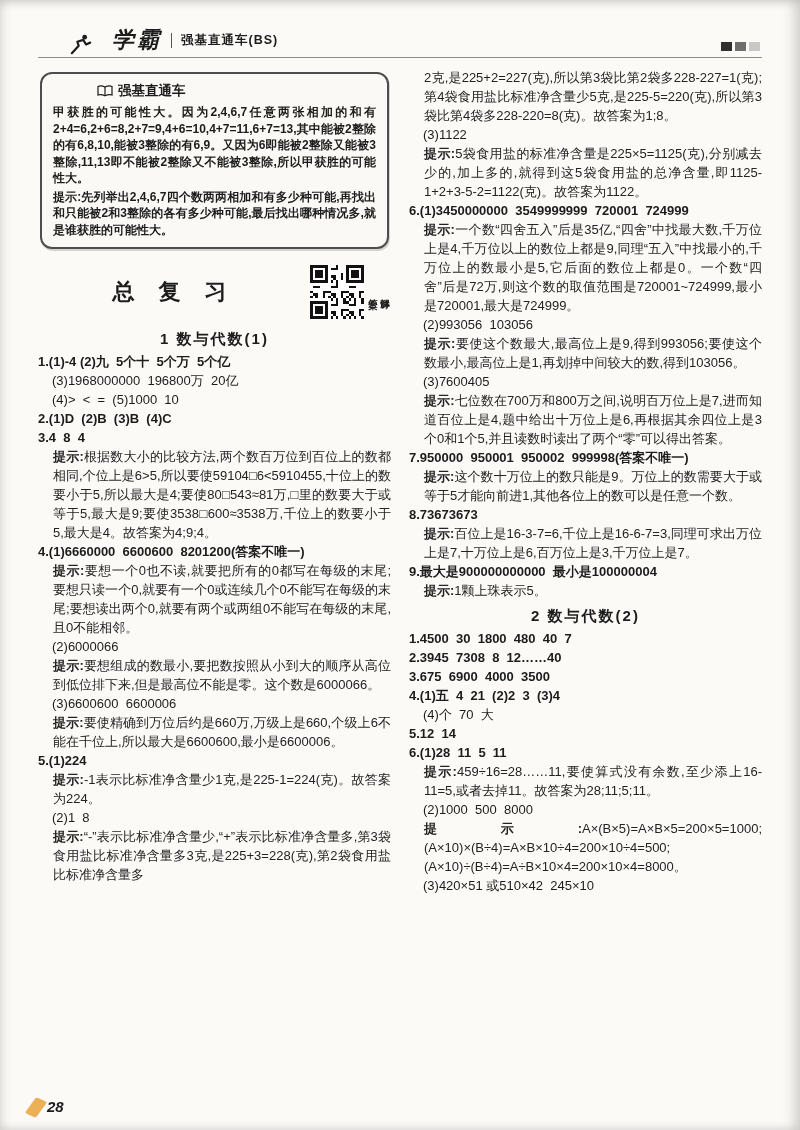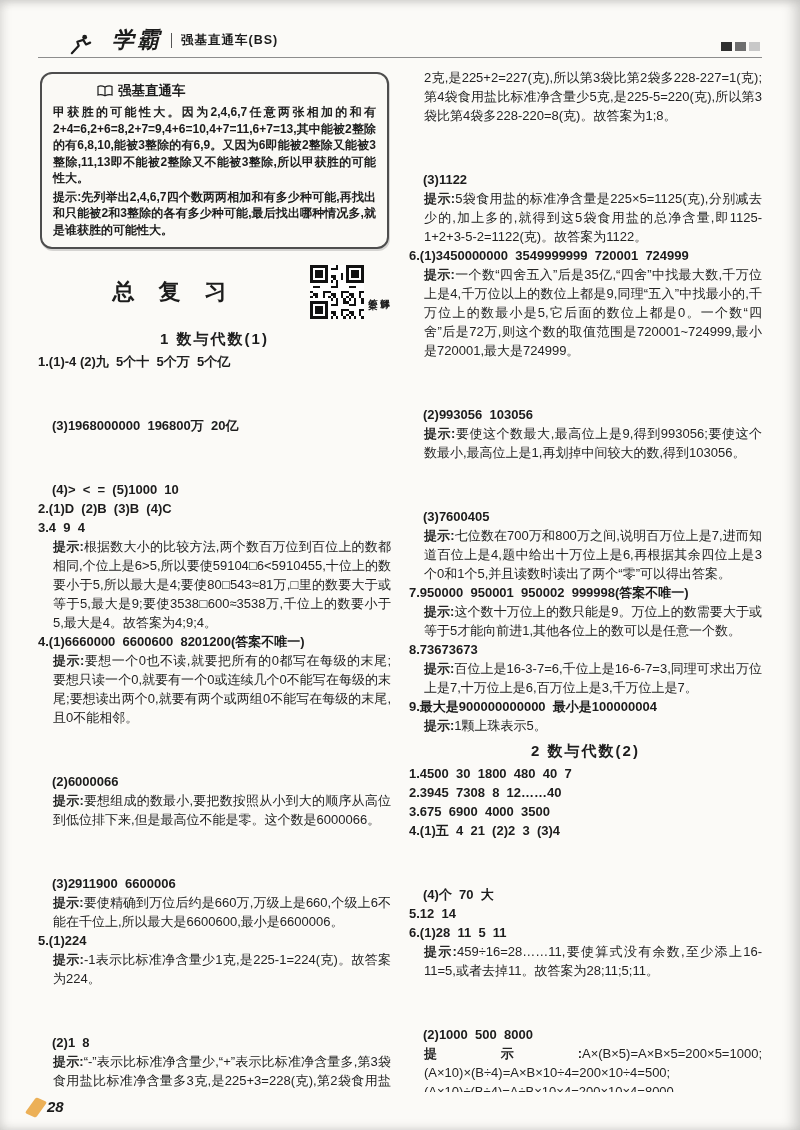--- a/index.html
+++ b/index.html
@@ -31,21 +31,21 @@
   .review-row{ display:flex; align-items:center; margin:12px 0 6px; }
   .review-title{ flex:1; text-align:center; font-size:22px; letter-spacing:9px; margin:16px; font-weight:bold; }
   .qr-wrap{ display:flex; align-items:center; gap:4px; }
   .qr{ width:54px; height:54px; }
   .qr-caption{ display:flex; gap:1px; }
   .qr-caption span{ writing-mode:vertical-rl; font-size:9.5px; line-height:11px; letter-spacing:1px; font-weight:bold; }
   
   .blk{ margin:0; font-size:13px; line-height:19px; }
   .h{ font-weight:bold; text-align:center; font-size:15px; margin:6px 0 4px; letter-spacing:2px; }
   .a{ font-weight:bold; padding-left:14px; text-indent:-14px; white-space:pre-wrap; }
-  .s{ font-weight:bold; padding-left:14px; white-space:pre-wrap;margin-top:45px; }
+  .s{ font-weight:normal; padding-left:14px; white-space:pre-wrap; }
   .hint,.cont{ padding-left:15px; text-align:justify; color:#232323; }
   .hint-label{ font-weight:bold; }
   
   .page-number{ position:absolute; left:47px; bottom:15px; font-size:15px; font-weight:bold;font-style:italic; }
   .page-marker{ position:absolute; left:30px; bottom:13px; width:12px; height:19px; border-radius:2px; transform:rotate(24deg) skewX(-12deg); opacity:.85; }
   svg{ display:block; }
 </style>
 </head>
 <body>
 
@@ -194,27 +194,27 @@
           </div>
         </div>
       </div>
 
       <div class="blocks">
           <p class="blk h">1 数与代数(1)</p>
           <p class="blk a">1.(1)-4 (2)九  5个十  5个万  5个亿</p>
           <p class="blk s">(3)1968000000  196800万  20亿</p>
           <p class="blk s">(4)&gt;  &lt;  =  (5)1000  10</p>
           <p class="blk a">2.(1)D  (2)B  (3)B  (4)C</p>
-          <p class="blk a">3.4  9  4</p>
+          <p class="blk a">3.4  8  4</p>
           <p class="blk hint"><span class="hint-label">提示:</span>根据数大小的比较方法,两个数百万位到百位上的数都相同,个位上是6&gt;5,所以要使59104□6&lt;5910455,十位上的数要小于5,所以最大是4;要使80□543≈81万,□里的数要大于或等于5,最大是9;要使3538□600≈3538万,千位上的数要小于5,最大是4。故答案为4;9;4。</p>
           <p class="blk a">4.(1)6660000  6600600  8201200(答案不唯一)</p>
           <p class="blk hint"><span class="hint-label">提示:</span>要想一个0也不读,就要把所有的0都写在每级的末尾;要想只读一个0,就要有一个0或连续几个0不能写在每级的末尾;要想读出两个0,就要有两个或两组0不能写在每级的末尾,且0不能相邻。</p>
           <p class="blk s">(2)6000066</p>
           <p class="blk hint"><span class="hint-label">提示:</span>要想组成的数最小,要把数按照从小到大的顺序从高位到低位排下来,但是最高位不能是零。这个数是6000066。</p>
-          <p class="blk s">(3)2911900  6600006</p>
+          <p class="blk s">(3)6600600  6600006</p>
           <p class="blk hint"><span class="hint-label">提示:</span>要使精确到万位后约是660万,万级上是660,个级上6不能在千位上,所以最大是6600600,最小是6600006。</p>
           <p class="blk a">5.(1)224</p>
           <p class="blk hint"><span class="hint-label">提示:</span>-1表示比标准净含量少1克,是225-1=224(克)。故答案为224。</p>
           <p class="blk s">(2)1  8</p>
           <p class="blk hint"><span class="hint-label">提示:</span>“-”表示比标准净含量少,“+”表示比标准净含量多,第3袋食用盐比标准净含量多3克,是225+3=228(克),第2袋食用盐比标准净含量多</p>
         </div>
     </section>
 
     <section class="col">
       <div class="blocks">

